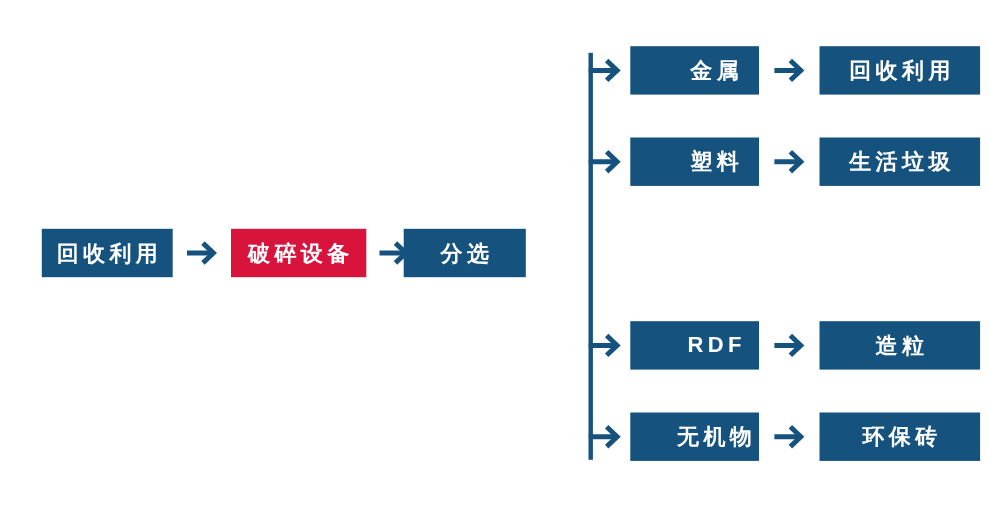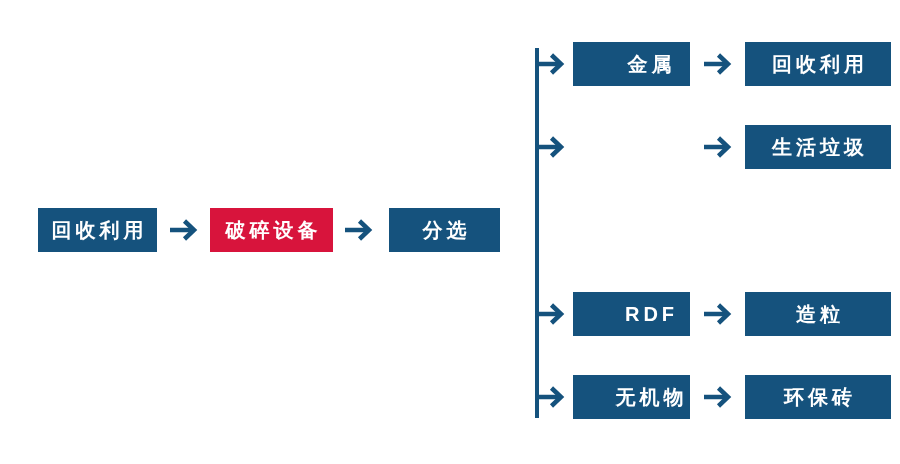--- a/index.html
+++ b/index.html
@@ -73,21 +73,21 @@
     <polyline points="16.5,3 26,12 16.5,21" fill="none" stroke="currentColor" stroke-width="4.5" stroke-linejoin="miter"></polyline>
   </svg>
 
   <div class="node red" style="left:210px; top:208px; width:123px">破碎设备</div>
 
   <svg class="arrow" style="left:343px; top:218px" width="32" height="24" viewBox="0 0 32 24">
     <line x1="2" y1="12" x2="25" y2="12" stroke="currentColor" stroke-width="4.5"></line>
     <polyline points="16.5,3 26,12 16.5,21" fill="none" stroke="currentColor" stroke-width="4.5" stroke-linejoin="miter"></polyline>
   </svg>
 
-  <div class="node" style="left:389px; top:208px; width:111px">分选</div>
+  <div class="node" style="left:367px; top:208px; width:111px">分选</div>
 
   <div class="vline"></div>
 
   <div class="row" style="top:42px">
     <svg class="arrow stub" width="32" height="24" viewBox="0 0 32 24">
       <line x1="0" y1="12" x2="25" y2="12" stroke="currentColor" stroke-width="4.5"></line>
       <polyline points="16.5,3 26,12 16.5,21" fill="none" stroke="currentColor" stroke-width="4.5" stroke-linejoin="miter"></polyline>
     </svg>
     <div class="node src">金属</div>
     <svg class="arrow mid" width="32" height="24" viewBox="0 0 32 24">
@@ -95,20 +95,21 @@
       <polyline points="16.5,3 26,12 16.5,21" fill="none" stroke="currentColor" stroke-width="4.5" stroke-linejoin="miter"></polyline>
     </svg>
     <div class="node res">回收利用</div>
   </div>
 
   <div class="row" style="top:125px">
     <svg class="arrow stub" width="32" height="24" viewBox="0 0 32 24">
       <line x1="0" y1="12" x2="25" y2="12" stroke="currentColor" stroke-width="4.5"></line>
       <polyline points="16.5,3 26,12 16.5,21" fill="none" stroke="currentColor" stroke-width="4.5" stroke-linejoin="miter"></polyline>
     </svg>
+    <div class="node src">塑料</div>
     <svg class="arrow mid" width="32" height="24" viewBox="0 0 32 24">
       <line x1="2" y1="12" x2="25" y2="12" stroke="currentColor" stroke-width="4.5"></line>
       <polyline points="16.5,3 26,12 16.5,21" fill="none" stroke="currentColor" stroke-width="4.5" stroke-linejoin="miter"></polyline>
     </svg>
     <div class="node res">生活垃圾</div>
   </div>
 
 
   <div class="row" style="top:292px">
     <svg class="arrow stub" width="32" height="24" viewBox="0 0 32 24">

